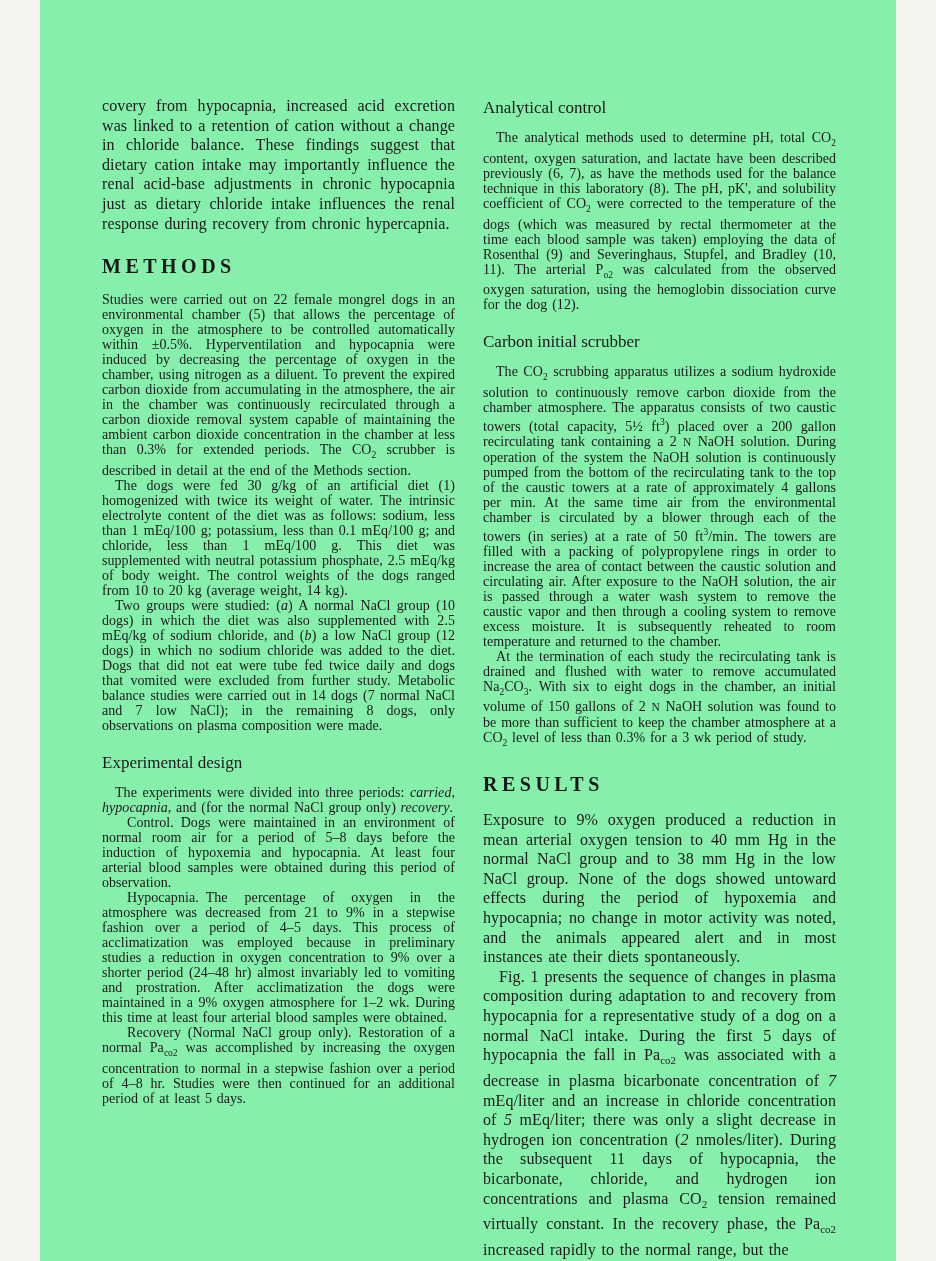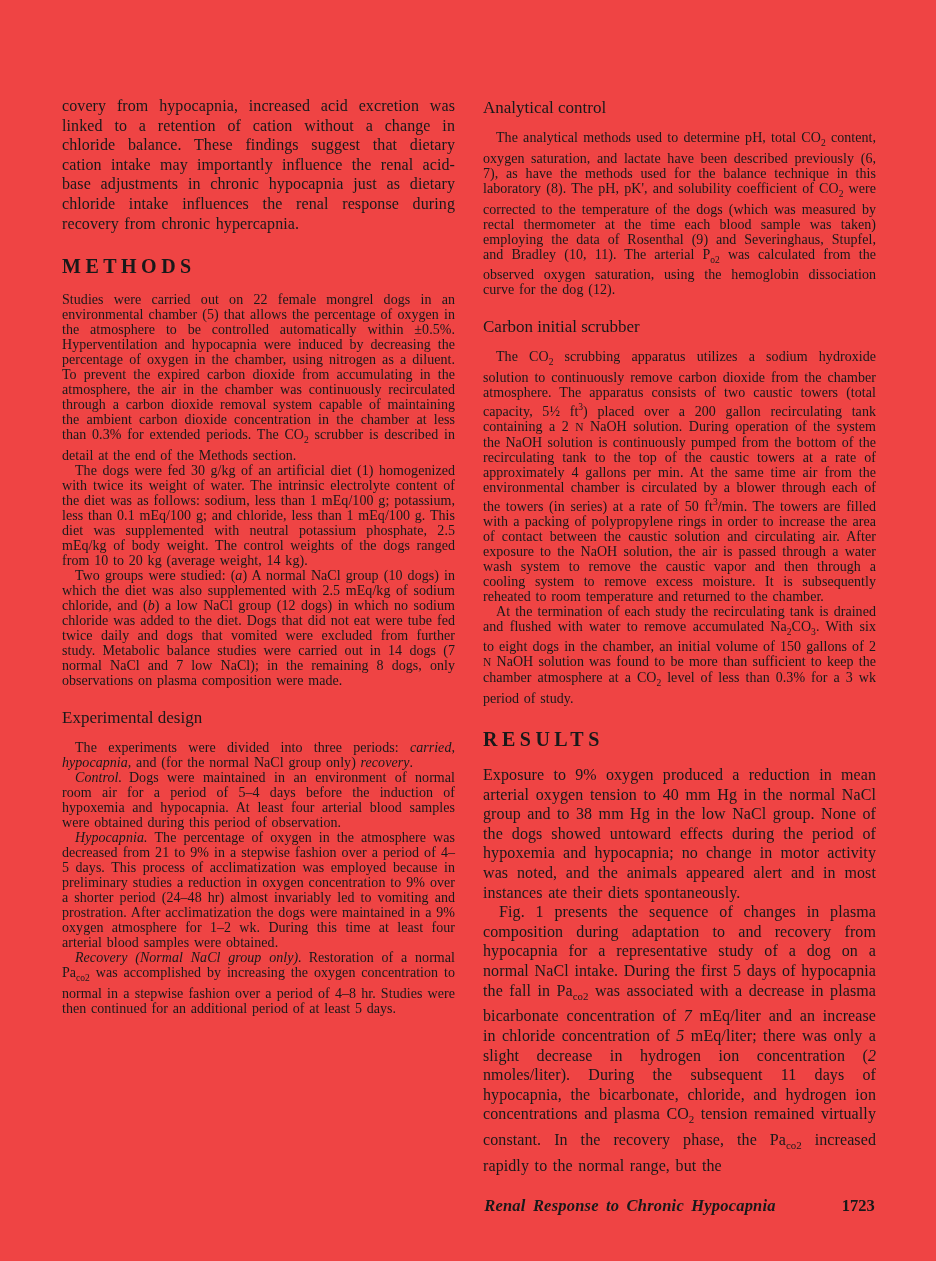--- a/index.html
+++ b/index.html
@@ -1,24 +1,24 @@
 <!DOCTYPE html>
 <html><head>
 <meta charset="utf-8">
 <style>
   html, body {
     margin: 0;
     padding: 0;
     background: #f4f3f0;
   }
   .page {
-    width: 936px;
+    width: 856px;
     height: 1261px;
     margin: 0 auto;
-    background: #ef4444;
+    background: #86efac;
     box-sizing: border-box;
     padding: 96px 60px 8px 62px;
     overflow: hidden;
     color: #191919;
     font-family: "Liberation Serif", "DejaVu Serif", serif;
   }
   .columns {
     display: flex;
     gap: 28px;
     align-items: flex-start;
@@ -51,21 +51,21 @@
     margin: 22px 0 14px 0;
   }
   .sub-heading {
     font-size: 17px;
     font-weight: 400;
     margin: 20px 0 12px 0;
   }
   .sub-heading.first { margin-top: 2px; }
 
   .seg-i    { font-style: italic; }
-  .seg-lead { font-style: italic; margin-right: 7px; }
+  .seg-lead { margin-right: 7px; margin-left: 12px; }
   .seg-sub  { vertical-align: sub;   font-size: 68%; letter-spacing: 0; }
   .seg-sup  { vertical-align: super; font-size: 68%; letter-spacing: 0; }
   .seg-sc   { font-size: 82%; }
 
   .footer {
     display: flex;
     justify-content: center;
     align-items: baseline;
     gap: 66px;
     margin-top: 20px;
@@ -85,21 +85,21 @@
 
       <h2 class="section-heading">METHODS</h2>
 
       <p class="body-sm"><span>Studies were carried out on 22 female mongrel dogs in an environmental chamber (5) that allows the percentage of oxygen in the atmosphere to be controlled automatically within ±0.5%. Hyperventilation and hypocapnia were induced by decreasing the percentage of oxygen in the chamber, using nitrogen as a diluent. To prevent the expired carbon dioxide from accumulating in the atmosphere, the air in the chamber was continuously recirculated through a carbon dioxide removal system capable of maintaining the ambient carbon dioxide concentration in the chamber at less than 0.3% for extended periods. The CO</span><span class="seg-sub">2</span><span> scrubber is described in detail at the end of the Methods section.</span></p>
       <p class="body-sm indent-sm"><span>The dogs were fed 30 g/kg of an artificial diet (1) homogenized with twice its weight of water. The intrinsic electrolyte content of the diet was as follows: sodium, less than 1 mEq/100 g; potassium, less than 0.1 mEq/100 g; and chloride, less than 1 mEq/100 g. This diet was supplemented with neutral potassium phosphate, 2.5 mEq/kg of body weight. The control weights of the dogs ranged from 10 to 20 kg (average weight, 14 kg).</span></p>
       <p class="body-sm indent-sm"><span>Two groups were studied: (</span><span class="seg-i">a</span><span>) A normal NaCl group (10 dogs) in which the diet was also supplemented with 2.5 mEq/kg of sodium chloride, and (</span><span class="seg-i">b</span><span>) a low NaCl group (12 dogs) in which no sodium chloride was added to the diet. Dogs that did not eat were tube fed twice daily and dogs that vomited were excluded from further study. Metabolic balance studies were carried out in 14 dogs (7 normal NaCl and 7 low NaCl); in the remaining 8 dogs, only observations on plasma composition were made.</span></p>
 
       <h3 class="sub-heading">Experimental design</h3>
 
       <p class="body-sm indent-sm"><span>The experiments were divided into three periods: </span><span class="seg-i">carried, hypocapnia,</span><span> and (for the normal NaCl group only) </span><span class="seg-i">recovery</span><span>.</span></p>
-      <p class="body-sm indent-sm"><span class="seg-lead">Control.</span><span>Dogs were maintained in an environment of normal room air for a period of 5–4 days before the induction of hypoxemia and hypocapnia. At least four arterial blood samples were obtained during this period of observation.</span></p>
+      <p class="body-sm indent-sm"><span class="seg-lead">Control.</span><span>Dogs were maintained in an environment of normal room air for a period of 5–8 days before the induction of hypoxemia and hypocapnia. At least four arterial blood samples were obtained during this period of observation.</span></p>
       <p class="body-sm indent-sm"><span class="seg-lead">Hypocapnia.</span><span>The percentage of oxygen in the atmosphere was decreased from 21 to 9% in a stepwise fashion over a period of 4–5 days. This process of acclimatization was employed because in preliminary studies a reduction in oxygen concentration to 9% over a shorter period (24–48 hr) almost invariably led to vomiting and prostration. After acclimatization the dogs were maintained in a 9% oxygen atmosphere for 1–2 wk. During this time at least four arterial blood samples were obtained.</span></p>
       <p class="body-sm indent-sm"><span class="seg-lead">Recovery (Normal NaCl group only).</span><span>Restoration of a normal Pa</span><span class="seg-sub">co2</span><span> was accomplished by increasing the oxygen concentration to normal in a stepwise fashion over a period of 4–8 hr. Studies were then continued for an additional period of at least 5 days.</span></p>
     </div>
 
     <div class="col col-right">
       <h3 class="sub-heading first">Analytical control</h3>
 
       <p class="body-sm indent-sm"><span>The analytical methods used to determine pH, total CO</span><span class="seg-sub">2</span><span> content, oxygen saturation, and lactate have been described previously (6, 7), as have the methods used for the balance technique in this laboratory (8). The pH, pK', and solubility coefficient of CO</span><span class="seg-sub">2</span><span> were corrected to the temperature of the dogs (which was measured by rectal thermometer at the time each blood sample was taken) employing the data of Rosenthal (9) and Severinghaus, Stupfel, and Bradley (10, 11). The arterial P</span><span class="seg-sub">o2</span><span> was calculated from the observed oxygen saturation, using the hemoglobin dissociation curve for the dog (12).</span></p>
 
       <h3 class="sub-heading">Carbon initial scrubber</h3>

